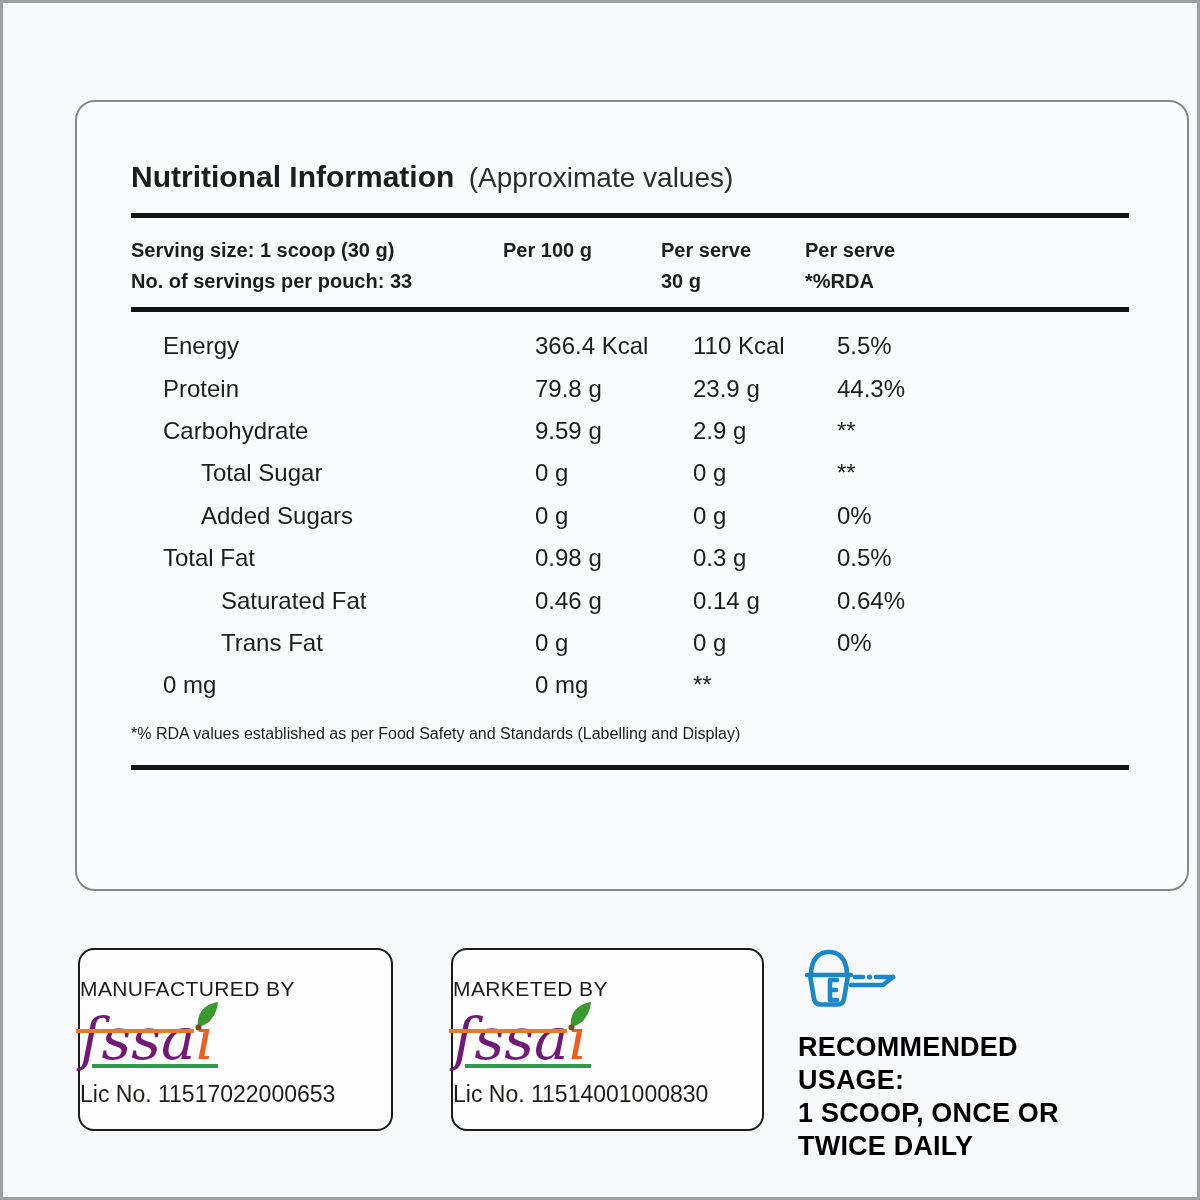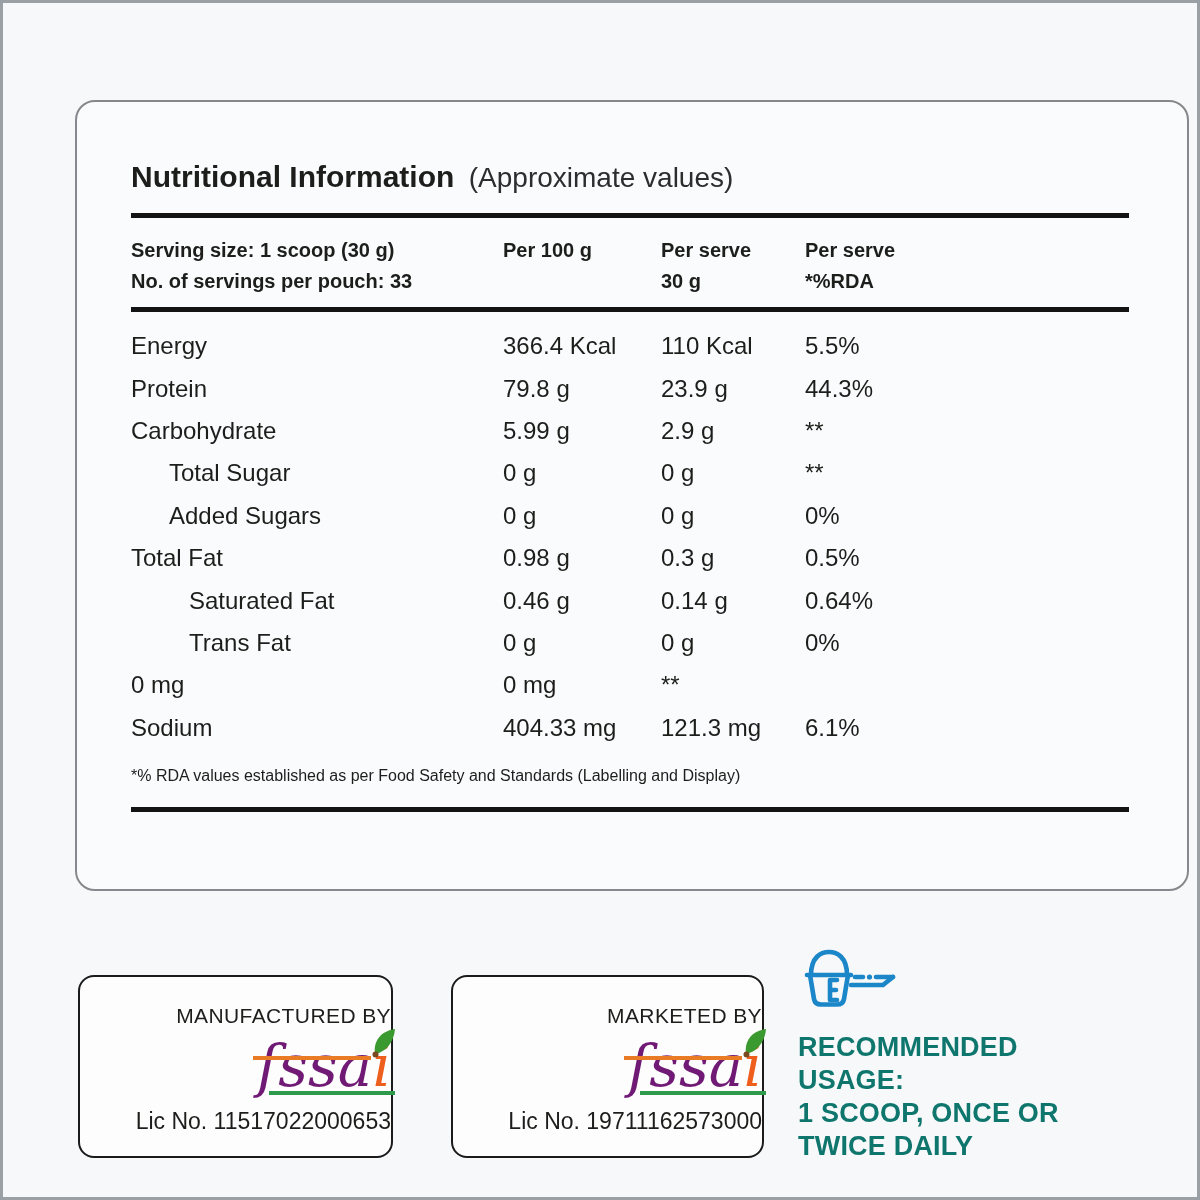--- a/index.html
+++ b/index.html
@@ -19,50 +19,50 @@
   .card-title .sub{font-size:28px;font-weight:400;color:#2d2d2d;margin-left:10px;}
   .rule{height:5px;background:#131313;}
   .rule-top{margin-top:12px;}
   .t-header{
     display:grid;grid-template-columns:372px 158px 144px 1fr;
     font-size:20px;font-weight:700;line-height:31px;padding:17px 0 10px;
   }
   .t-body{padding-top:13px;}
   .t-row{
     display:grid;grid-template-columns:372px 158px 144px 1fr;
-    height:42.4px;align-items:center;font-size:24px;font-weight:400;
+    height:42.4px;align-items:center;font-size:24px;font-weight:400;margin-left:32px;
   }
   .footnote{margin-top:12px;font-size:16px;line-height:29px;color:#1d1d1b;}
   .rule-bottom{margin-top:17px;}
   
   .info-box{
     position:absolute;top:945px;height:183px;box-sizing:border-box;
     background:#fdfdfe;border:2.5px solid #1b1b1b;border-radius:16px;
-    display:flex;flex-direction:column;align-items:flex-end;padding-top:26px;margin-top:27px;
+    display:flex;flex-direction:column;align-items:flex-start;padding-top:26px;
   }
   .box-manufactured{left:75px;width:315px;}
   .box-marketed{left:448px;width:313px;}
   .box-label{font-size:21px;letter-spacing:.4px;line-height:26px;color:#1d1d1b;}
   .box-license{font-size:23px;margin-top:3px;color:#1d1d1b;}
   
   .fssai{
     position:relative;margin-top:2px;height:74px;width:max-content;
     font-family:"DejaVu Serif", serif;font-style:italic;
     font-size:58px;line-height:70px;
   }
   .fssai .navy{color:#701a75;}
   .fssai .orange{color:#ee5f1e;}
   .fssai .bar-top{position:absolute;left:-4px;width:calc(100% - 16px);top:25px;height:4px;background:#e87b23;}
   .fssai .bar-bottom{position:absolute;left:12px;right:-4px;top:60px;height:4px;background:#2e9b4c;}
   .fssai .leaf{position:absolute;right:-6px;top:-3px;}
   
   .scoop{position:absolute;left:795px;top:944px;}
   .usage-text{
     position:absolute;left:795px;top:1028px;width:330px;
-    font-size:27px;font-weight:700;line-height:33px;letter-spacing:.2px;color:#0f766e;
+    font-size:27px;font-weight:700;line-height:33px;letter-spacing:.2px;color:#000000;
   }
 </style>
 </head>
 <body>
 
 <div class="frame">
 
   <div class="card">
     <div class="card-title">
       <span class="main">Nutritional Information</span>
@@ -97,21 +97,21 @@
 
   <div class="t-row">
     <span style="padding-left: 0px;">Protein</span>
     <span>79.8 g</span>
     <span>23.9 g</span>
     <span>44.3%</span>
   </div>
 
   <div class="t-row">
     <span style="padding-left: 0px;">Carbohydrate</span>
-    <span>5.99 g</span>
+    <span>9.59 g</span>
     <span>2.9 g</span>
     <span>**</span>
   </div>
 
   <div class="t-row">
     <span style="padding-left: 38px;">Total Sugar</span>
     <span>0 g</span>
     <span>0 g</span>
     <span>**</span>
   </div>
@@ -143,26 +143,20 @@
     <span>0 g</span>
     <span>0%</span>
   </div>
 
   <div class="t-row">
     <span>0 mg</span>
     <span>0 mg</span>
     <span>**</span>
   </div>
 
-  <div class="t-row">
-    <span style="padding-left: 0px;">Sodium</span>
-    <span>404.33 mg</span>
-    <span>121.3 mg</span>
-    <span>6.1%</span>
-  </div>
 </div>
 
     <div class="footnote">
       <div>*% RDA values established as per Food Safety and Standards (Labelling and Display)</div>
     </div>
     <div class="rule rule-bottom"></div>
   </div>
 
   <div class="info-box box-manufactured">
     <div class="box-label">MANUFACTURED BY</div>
@@ -182,21 +176,21 @@
     <div class="box-label">MARKETED BY</div>
     <div class="fssai">
       <span class="navy">fssa</span><span class="orange">i</span>
       <span class="bar-top"></span>
       <span class="bar-bottom"></span>
       <svg class="leaf" width="26" height="30" viewBox="0 0 26 30">
         <path d="M4 26 C2 13 10 3 24 1 C23 14 15 24 4 26 Z" fill="#3a9a2f"></path>
         <circle cx="4.5" cy="26.5" r="3" fill="#7a4a21"></circle>
       </svg>
     </div>
-    <div class="box-license">Lic No. 19711162573000</div>
+    <div class="box-license">Lic No. 11514001000830</div>
   </div>
 
   <svg class="scoop" width="100" height="64" viewBox="0 0 100 64" fill="none" stroke="#1b86c8" stroke-width="4.6" stroke-linecap="round" stroke-linejoin="round">
     <path d="M13 28 C13 10 23 5 31 5 C39 5 49 10 49 28"></path>
     <path d="M9 28 H53"></path>
     <path d="M12 28 L16 52 Q17 57.5 23 57.5 H39 Q45 57.5 46 52 L50 28"></path>
     <path d="M32 33 V53 M32 33 H39 M32 43 H38 M32 53 H39"></path>
     <path d="M57 30 H65"></path>
     <circle cx="71.5" cy="30" r="2.6" fill="#1b86c8" stroke="none"></circle>
     <path d="M78 30 H95"></path>

